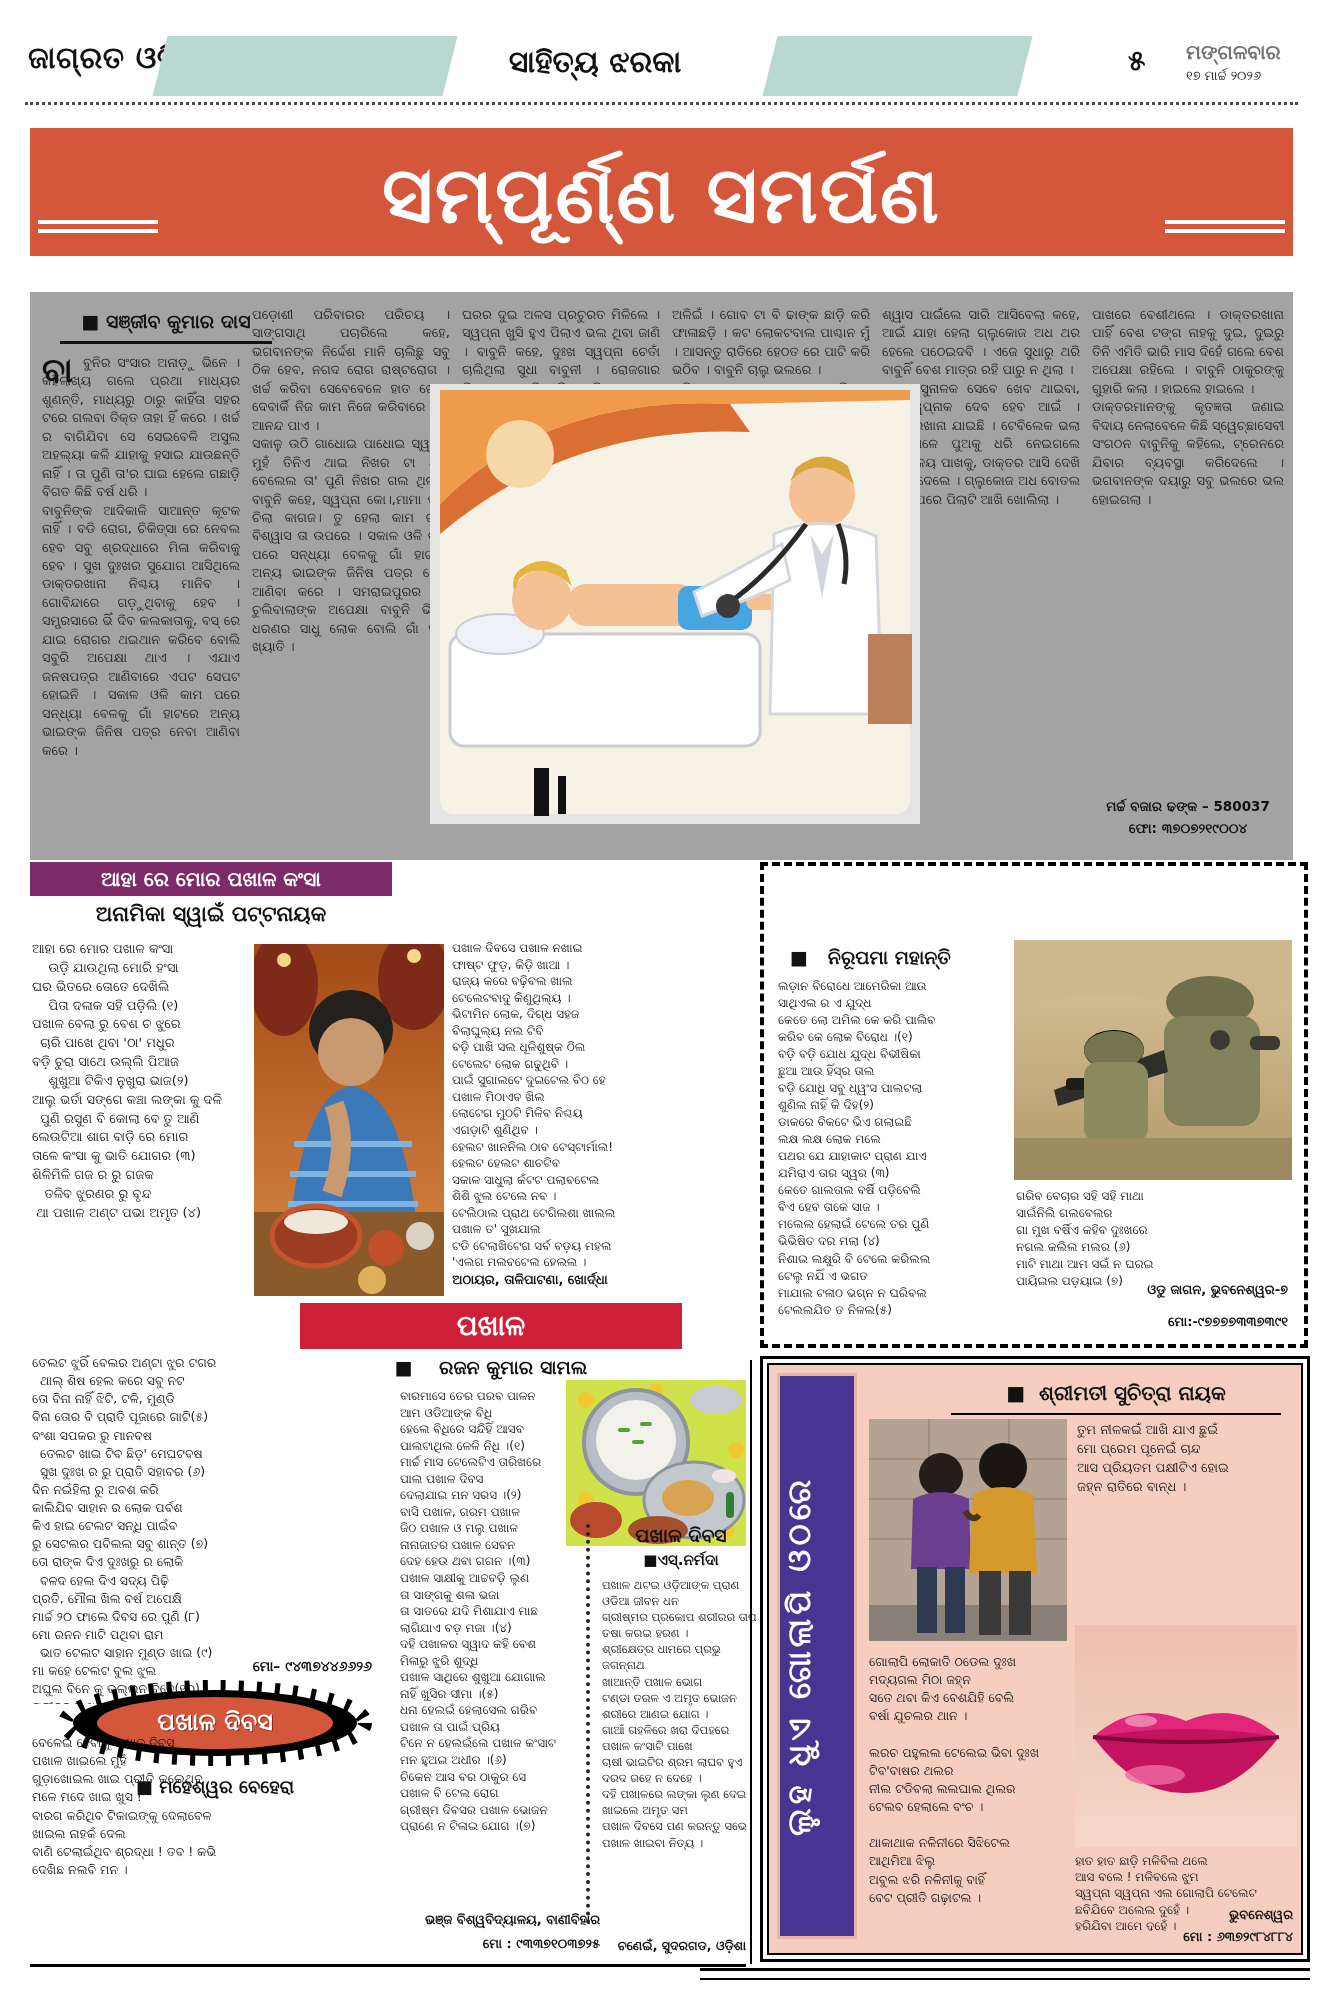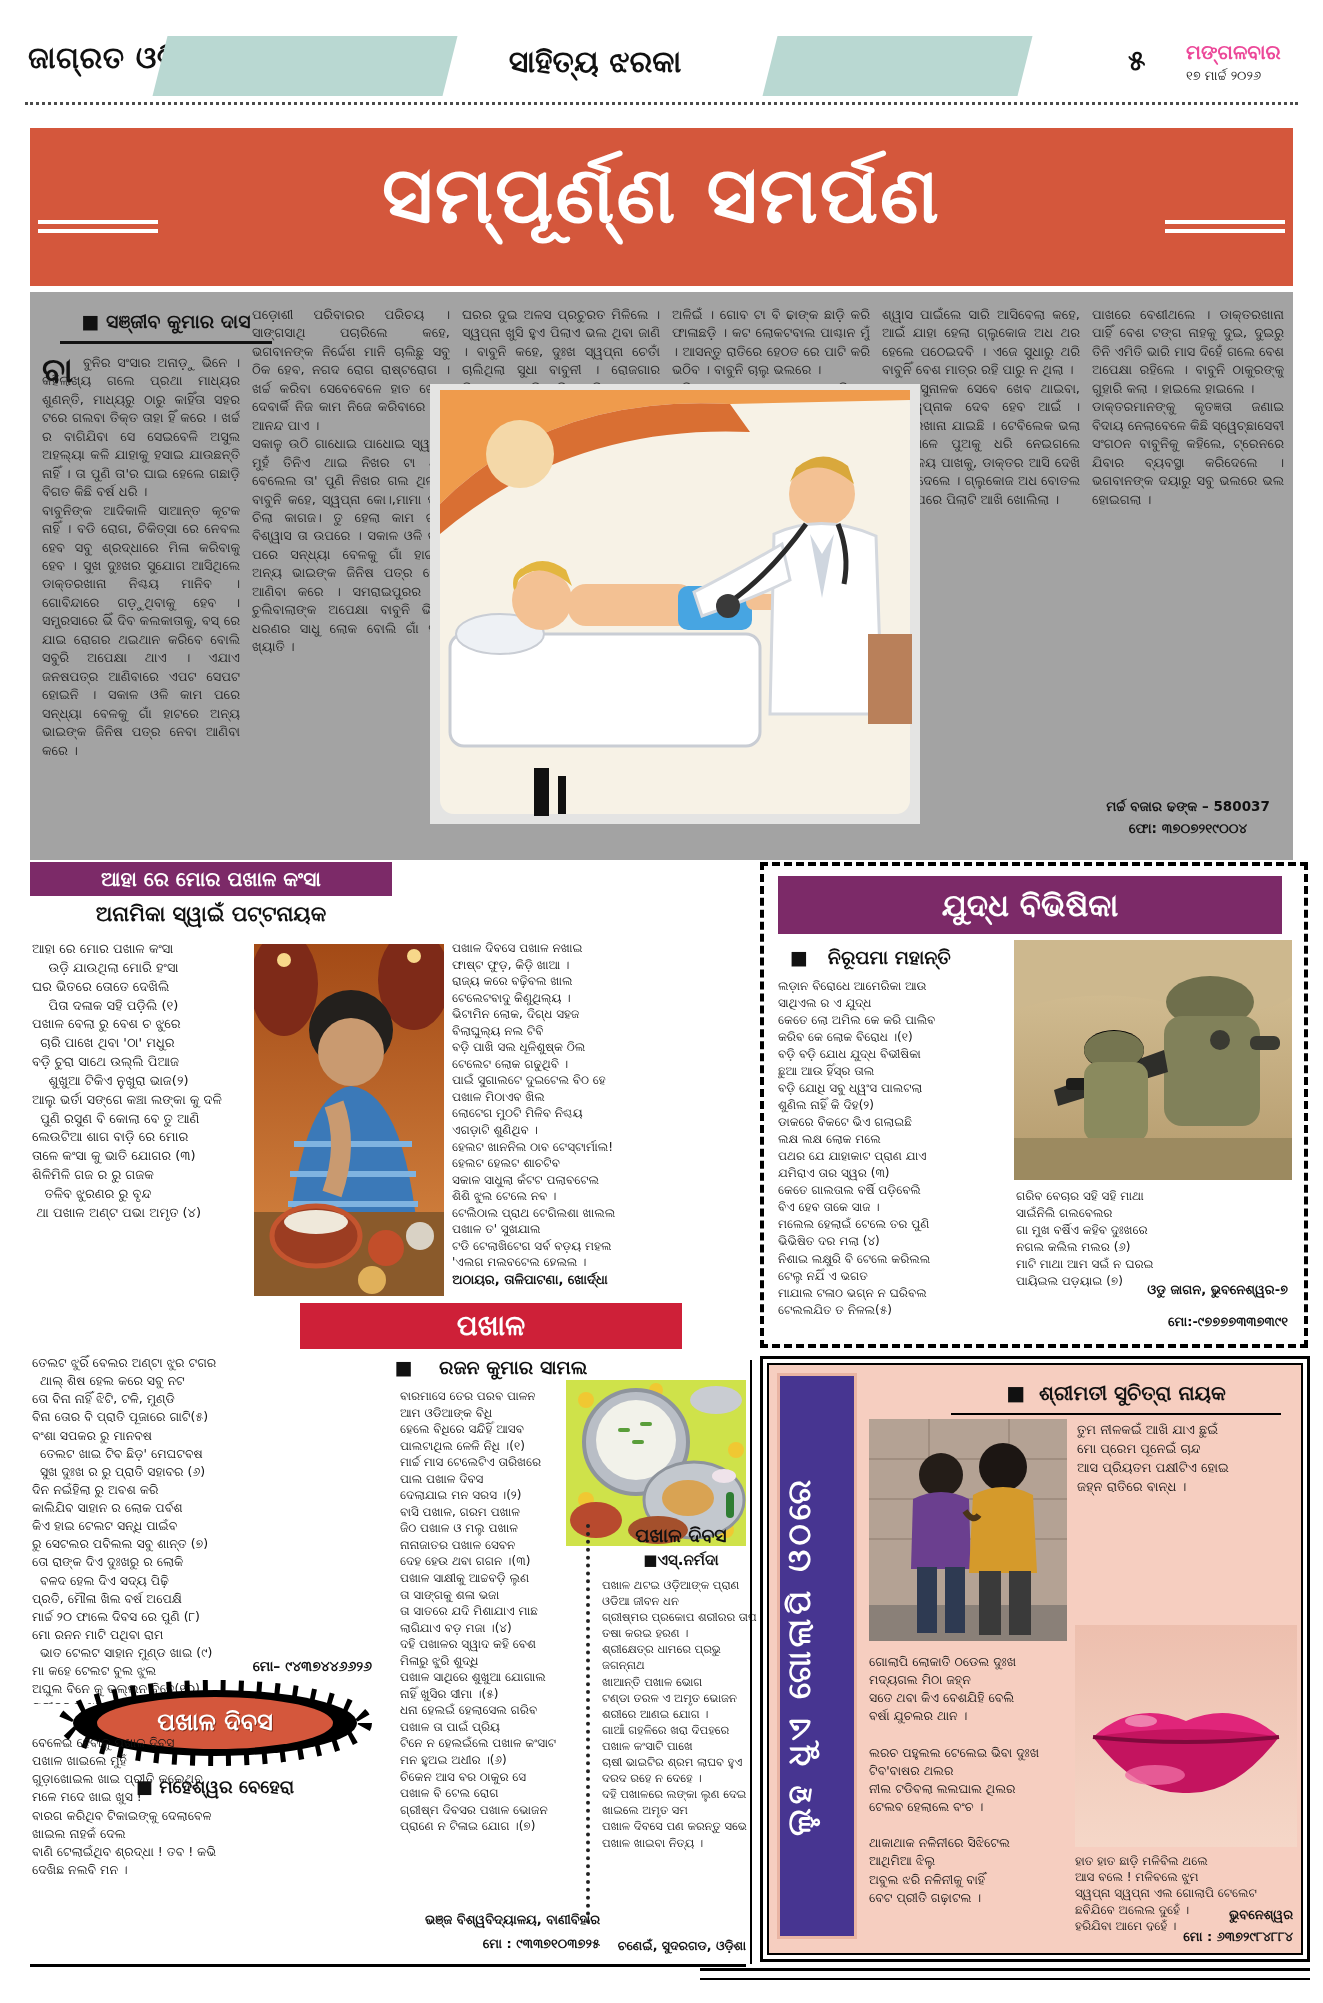--- a/index.html
+++ b/index.html
@@ -21,25 +21,25 @@
 </head>
 <body>
 
 <div id="page">
 
   <div class="abs b" style="left:28px;top:40px;font-size:30px;letter-spacing:.5px;">ଜାଗ୍ରତ ଓଡ଼ିଶା</div>
   <div class="abs teal" style="left:160px;top:36px;width:290px;height:60px;"></div>
   <div class="abs b ctr" style="left:430px;top:44px;width:330px;font-size:30px;">ସାହିତ୍ୟ ଝରକା</div>
   <div class="abs teal" style="left:770px;top:36px;width:255px;height:60px;"></div>
   <div class="abs b" style="left:1128px;top:44px;font-size:28px;">୫</div>
-  <div class="abs b" style="left:1186px;top:40px;font-size:20px;color:#ec4899;">ମଙ୍ଗଳବାର</div>
+  <div class="abs b" style="left:1186px;top:40px;font-size:20px;color:#737373;">ମଙ୍ଗଳବାର</div>
   <div class="abs" style="left:1186px;top:68px;font-size:13px;text-align:center;">୧୭ ମାର୍ଚ୍ଚ ୨୦୨୬</div>
   <div class="abs dotrule" style="left:25px;top:102px;width:1273px;height:0;"></div>
 
-  <div class="abs" style="left:30px;top:128px;width:1263px;height:158px;background:#d4573c;">
+  <div class="abs" style="left:30px;top:128px;width:1263px;height:128px;background:#d4573c;">
     <div class="abs banner-deco" style="left:8px;top:92px;width:120px;"></div>
     <div class="abs banner-deco" style="right:8px;top:92px;width:120px;"></div>
     <div class="abs b ctr" style="left:0;top:22px;width:100%;font-size:78px;color:#fff;letter-spacing:2px;">ସମ୍ପୂର୍ଣ୍ଣ ସମର୍ପଣ</div>
   </div>
 
   <div class="abs" style="left:30px;top:292px;width:1263px;height:568px;background:#a3a3a3;">
     <div class="abs b ctr" style="left:30px;top:18px;width:212px;font-size:19px;border-bottom:3px solid #111;padding-bottom:8px;">■ ସଞ୍ଜୀବ କୁମାର ଦାସ</div>
 
     <div class="abs b" style="left:12px;top:58px;font-size:34px;">ବା</div>
 
@@ -282,21 +282,20 @@
 ଦହି ପଖାଳରେ ଲଙ୍କା ଲୁଣ ଦେଇ
 ଖାଇଲେ ଅମୃତ ସମ
 ପଖାଳ ଦିବସେ ପଣ କରନ୍ତୁ ସଭେ
 ପଖାଳ ଖାଇବା ନିତ୍ୟ ।</div>
   </div>
   <div class="abs b rt" style="left:570px;top:1938px;width:176px;font-size:12.5px;">ଚଣେଇଁ, ସୁଦରଗଡ, ଓଡ଼ିଶା</div>
 
   <div class="abs" style="left:750px;top:1360px;width:2px;height:604px;background:#000;"></div>
 
   <div class="abs" style="left:760px;top:862px;width:540px;height:478px;border:4px dashed #000;background:#fff;">
-    <div class="abs phdr ctr" style="left:14px;top:10px;width:504px;height:58px;line-height:58px;font-size:31px;">ଯୁଦ୍ଧ ବିଭିଷିକା</div>
     <div class="abs b" style="left:26px;top:80px;width:230px;font-size:19px;">■&nbsp;&nbsp; ନିରୂପମା ମହାନ୍ତି</div>
     <div class="abs photoframe" style="left:250px;top:74px;width:278px;height:240px;">
       <svg width="278" height="240" viewBox="0 0 278 240">
         <defs>
             <linearGradient id="desert" x1="0" y1="0" x2="0" y2="1">
           <stop offset="0" stop-color="#d8c49a"></stop>
               <stop offset="1" stop-color="#b49a6c"></stop>
             </linearGradient>
           </defs>
         <rect width="278" height="240" fill="url(#desert)"></rect>

